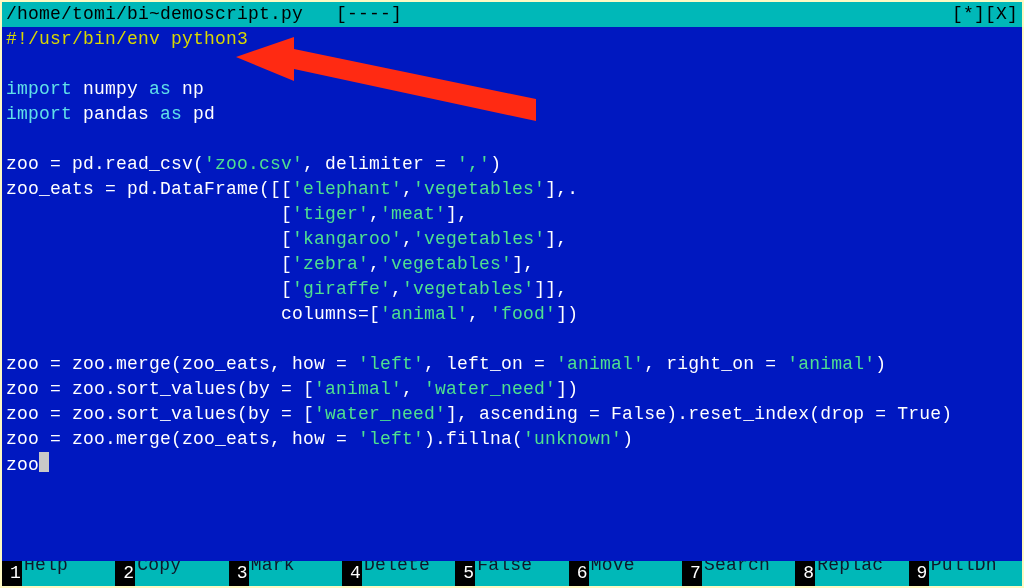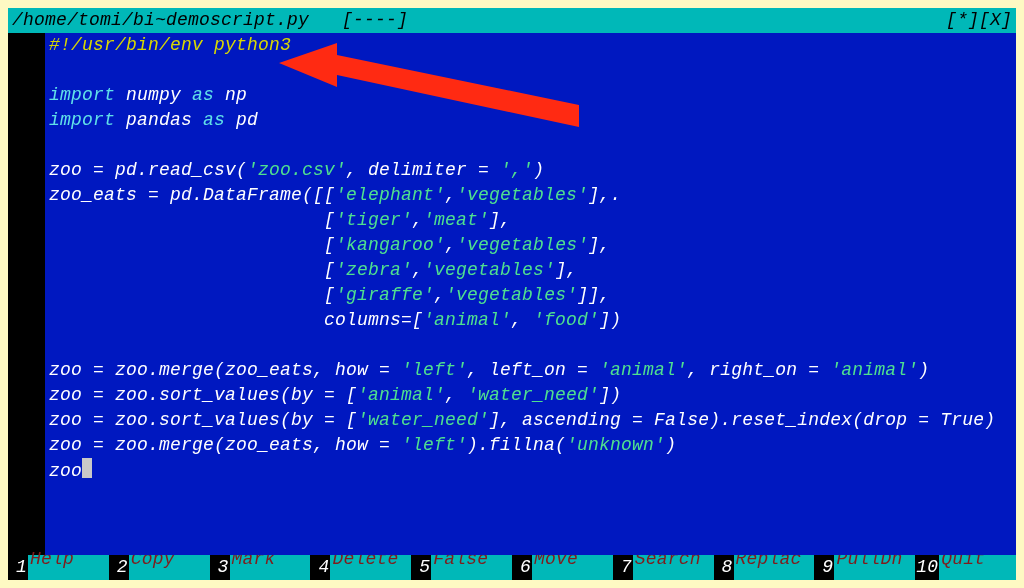--- a/index.html
+++ b/index.html
@@ -6,46 +6,44 @@
   html, body { width: 1024px; height: 588px; overflow: hidden; }
   body {
     font-family: "Consolas", "Courier New", monospace;
     font-size: 18px;
     line-height: 25px;
     background: #000;
     color: #fff;
     letter-spacing: 0.2px;
   }
   .frame {
-    border: 8px solid #fef9c3;
+    border: 2px solid #fef9c3;
     width: 1024px;
     height: 588px;
     display: flex;
     flex-direction: column;
-    font-style: italic;
   }
   .statusbar {
     background: #00b8b8;
     color: #000;
     height: 25px;
     padding: 0 4px;
     display: flex;
     align-items: center;
     white-space: pre;
     font-weight: 500;
   }
   .status-left { flex: 0 0 auto; }
   .status-mid { flex: 1 1 auto; }
   .status-right { flex: 0 0 auto; }
   .editor {
     flex: 1 1 auto;
     background: #0018c0;
     padding: 0 20px 4px 4px;
     position: relative;
-    margin-left: 37px;
   }
   .code {
     white-space: pre;
     color: #fff;
   } 
   .str { color: #4fe08f; }
   .name { color: #fff; }
   .comment { color: #d8d800; }
   .cyanword { color: #60e0e8; }
   .cursor {
@@ -75,21 +73,21 @@
   }
   .fkey .num {
     background: #000;
     color: #fff;
     padding: 0 1px;
     text-align: right;
     min-width: 20px;
   }
   .fkey .lbl {
     background: #00b8b8;
-    color: #7f1d1d;
+    color: #0f172a;
     flex: 1 1 auto;
     padding: 0 4px 16px 2px;
     height: 100%;
     display: flex;
     align-items: center;
   }
 </style>
 </head>
 <body>
 
@@ -134,16 +132,15 @@
   <div class="bottombar">
     <div class="fkey"><span class="num">1</span><span class="lbl">Help</span></div>
     <div class="fkey"><span class="num">2</span><span class="lbl">Copy</span></div>
     <div class="fkey"><span class="num">3</span><span class="lbl">Mark</span></div>
     <div class="fkey"><span class="num">4</span><span class="lbl">Delete</span></div>
     <div class="fkey"><span class="num">5</span><span class="lbl">False</span></div>
     <div class="fkey"><span class="num">6</span><span class="lbl">Move</span></div>
     <div class="fkey"><span class="num">7</span><span class="lbl">Search</span></div>
     <div class="fkey"><span class="num">8</span><span class="lbl">Replac</span></div>
     <div class="fkey"><span class="num">9</span><span class="lbl">PullDn</span></div>
-    <div class="fkey"><span class="num">10</span><span class="lbl">Quit</span></div>
   </div>
 
 </div>
 
 </body></html>

